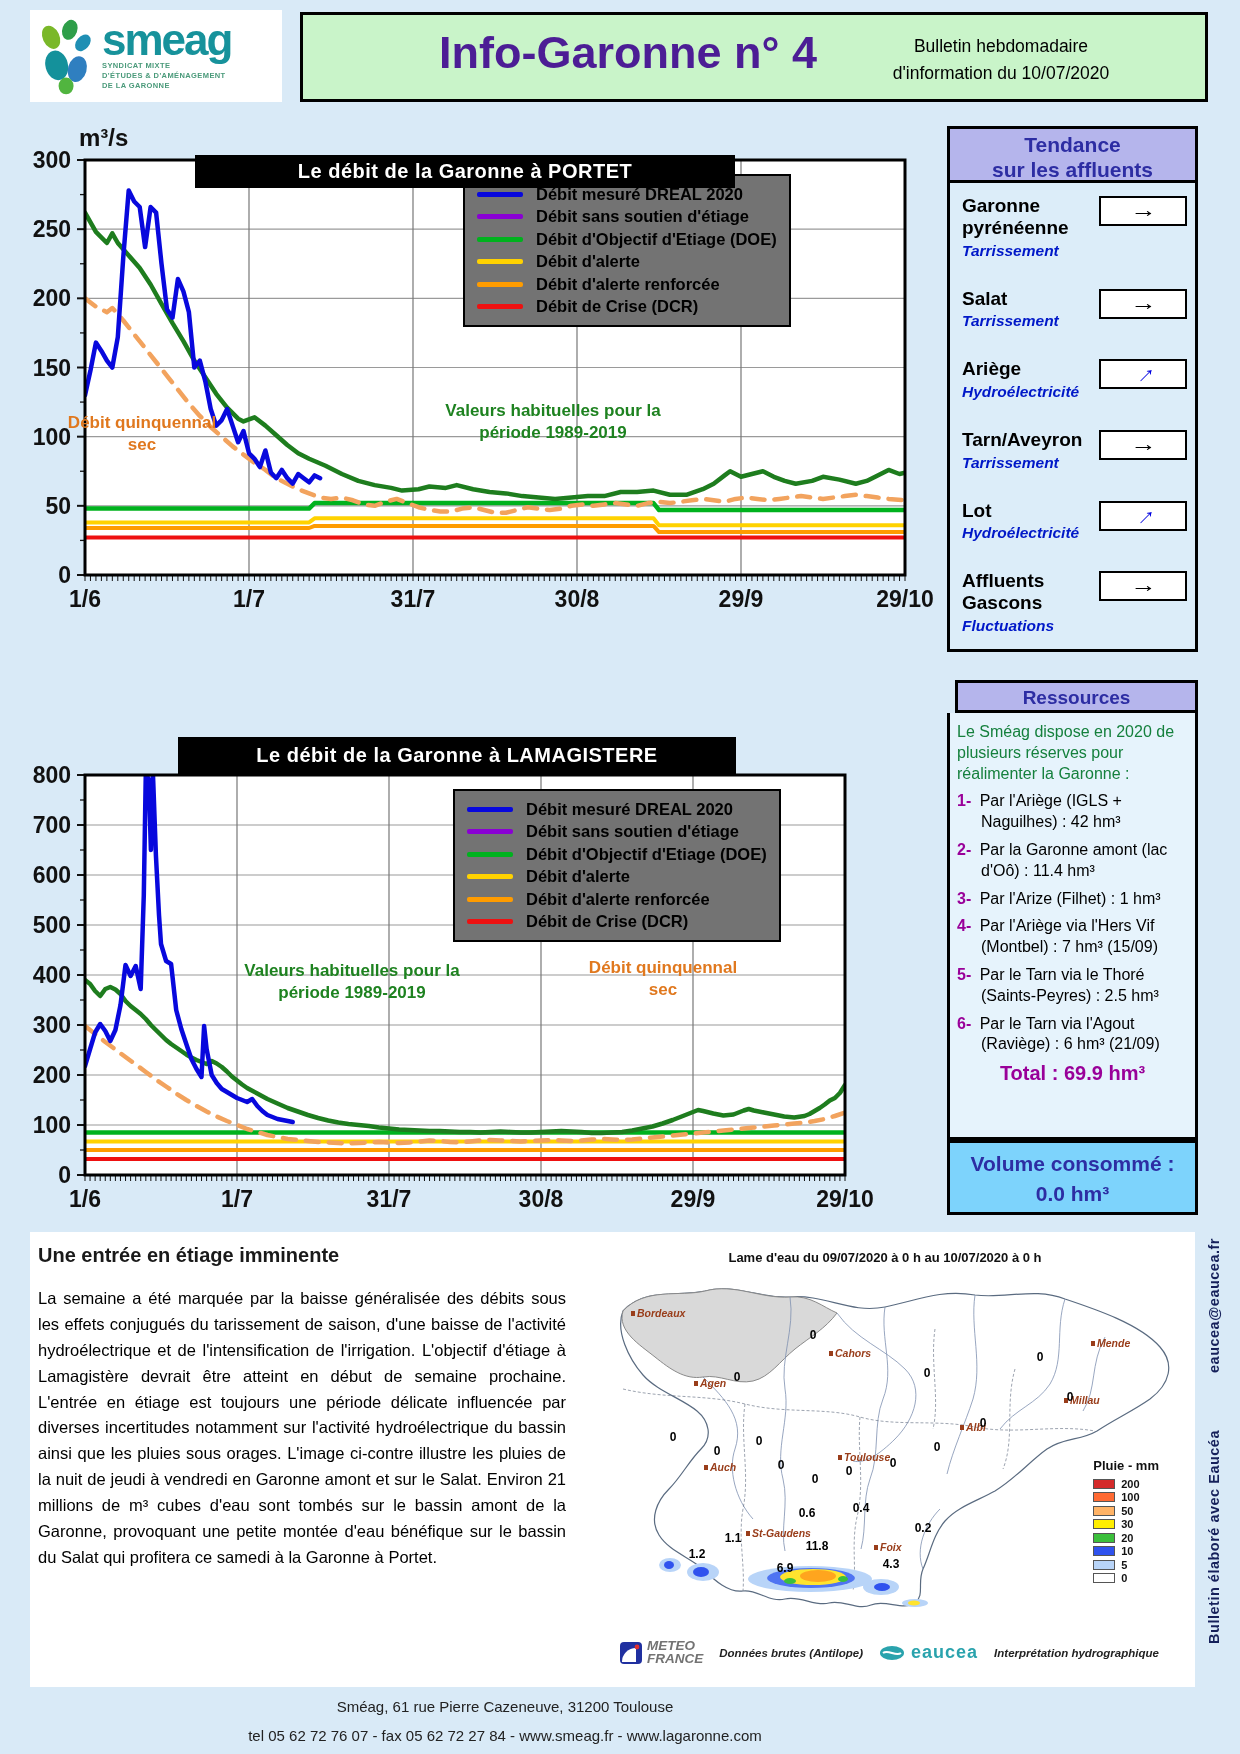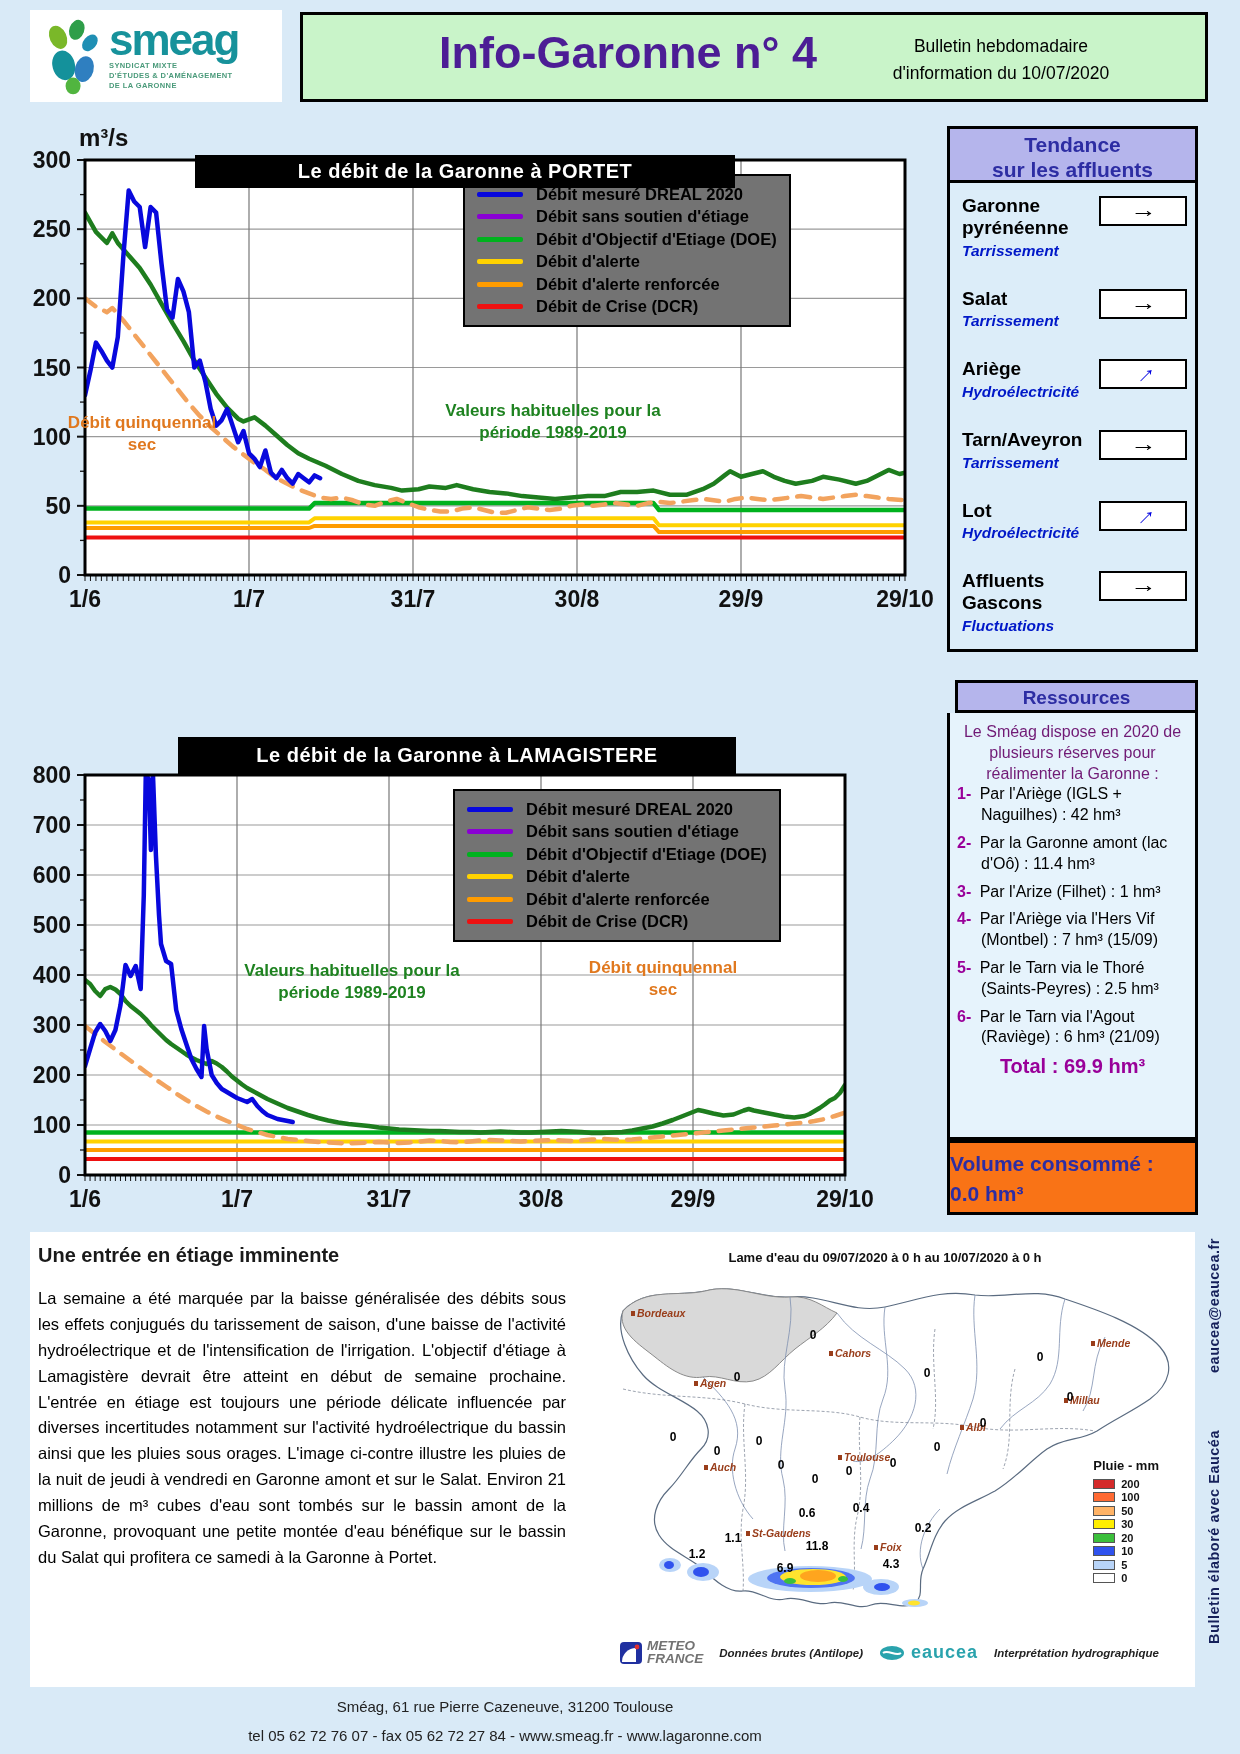--- a/index.html
+++ b/index.html
@@ -1,21 +1,21 @@
 <!DOCTYPE html>
 <html><head>
 <meta charset="utf-8">
 <style>
   html,body{margin:0;padding:0;background:#d9eaf7;}
   #page{position:relative;width:1240px;height:1754px;background:#d9eaf7;
         font-family:"Liberation Sans","DejaVu Sans",sans-serif;overflow:hidden;}
 
   
   .header-logo{position:absolute;left:30px;top:10px;width:252px;height:92px;background:#fff;
-               display:flex;align-items:center;gap:6px;padding-left:15px;box-sizing:border-box;}
+               display:flex;align-items:center;gap:6px;padding-left:8px;box-sizing:border-box;}
   .logo-text .big{font-size:44px;font-weight:bold;color:#17929b;line-height:.85;letter-spacing:-2px;}
   .logo-text .small{font-size:7.5px;font-weight:bold;color:#4a9a7a;letter-spacing:.4px;line-height:1.35;margin-top:3px;}
   .header-title{position:absolute;left:300px;top:12px;width:908px;height:90px;background:#c9f4c9;
                 border:3px solid #000;box-sizing:border-box;}
   .header-title .main{position:absolute;left:40px;top:12px;width:570px;text-align:center;
                       font-size:45px;font-weight:bold;color:#4c1d95;}
   .header-title .sub{position:absolute;right:28px;top:18px;width:352px;text-align:center;
                      font-size:17.5px;color:#000;line-height:1.55;}
 
   
@@ -50,27 +50,27 @@
   .arrow-box{position:absolute;right:8px;top:1px;width:88px;height:30px;background:#fff;
              border:2.5px solid #000;box-sizing:border-box;text-align:center;}
   .arrow-box span{font-size:21px;font-weight:bold;line-height:24px;display:inline-block;}
   .arrow-right{color:#000;transform:scaleX(1.25);}
   .arrow-ne{color:#0000e0;transform:rotate(-45deg) scaleX(1.25);}
 
   #ressources{position:absolute;left:947px;top:680px;width:251px;}
   #ressources-header{height:33px;font-size:19px;line-height:29px;margin-left:8px;}
   #ressources-body{background:#e6f3fc;border:3px solid #000;border-top:none;box-sizing:border-box;
                    padding:8px 7px 6px;height:427px;}
-  .ress-intro{font-size:16px;text-align:center;line-height:1.32;color:#701a75;}
+  .ress-intro{font-size:16px;text-align:left;line-height:1.32;margin-bottom:7px;color:#15803d;}
   .ress-item{font-size:16px;line-height:1.3;margin-bottom:7px;padding-left:24px;text-indent:-24px;color:#000;}
   .ress-num{color:#909;font-weight:bold;padding-right:4px;}
   .ress-total{color:#909;font-weight:bold;font-size:20px;text-align:center;margin-top:2px;}
-  #volume-box{position:absolute;left:947px;top:1140px;width:251px;height:75px;background:#f97316;
+  #volume-box{position:absolute;left:947px;top:1140px;width:251px;height:75px;background:#7dd3fc;
               border:3px solid #000;box-sizing:border-box;color:#2d2da3;font-weight:bold;font-size:21px;
-              text-align:left;padding-top:6px;line-height:1.45;}
+              text-align:center;padding-top:6px;line-height:1.45;}
 
   
   #bottom-white{position:absolute;left:30px;top:1232px;width:1165px;height:455px;background:#fff;}
   #article-heading{position:absolute;left:38px;top:1244px;font-size:20px;font-weight:bold;color:#1a1a1a;}
   #article-body{position:absolute;left:38px;top:1286px;width:528px;font-size:16.5px;line-height:1.57;
                 text-align:justify;color:#000;}
   #map-area{position:absolute;left:585px;top:1250px;width:600px;height:400px;}
   #map-title{text-align:center;font-size:13px;font-weight:bold;color:#111;}
   #map-svg{margin-top:4px;}
   #map-legend{position:absolute;right:26px;top:208px;}

